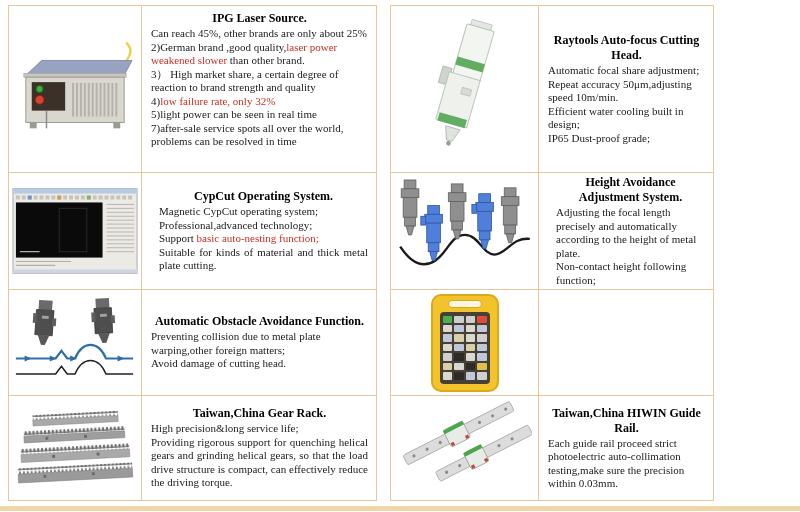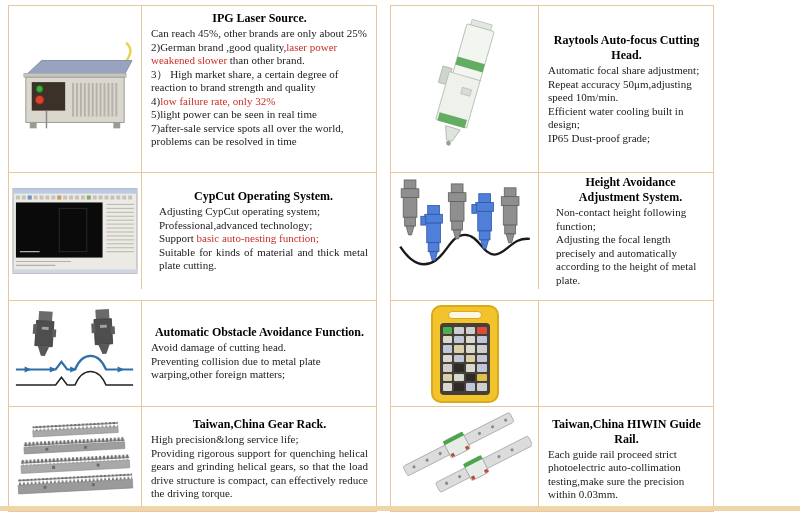--- a/index.html
+++ b/index.html
@@ -6,21 +6,21 @@
   * { box-sizing:border-box; }
   html,body { margin:0; padding:0; background:#ffffff; }
   .page { position:relative; width:800px; height:512px; background:#fff;
           font-family:"Liberation Serif", serif; overflow:hidden; }
   .grid { position:absolute; left:8px; top:5px; display:flex; gap:13px; }
   .col  { display:flex; flex-direction:column; border:1px solid var(--bc); background:#fff; }
   .col-left  { width:369px; }
   .col-right { width:324px; }
   .cell { display:flex; border-top:1px solid var(--bc); overflow:hidden; }
   .col .cell:first-child { border-top:none; }
-  .r1 { height:166px; } .r2 { height:117px;gap:8px; } .r3 { height:106px;margin-top:11px; } .r4 { height:105px; }
+  .r1 { height:166px; } .r2 { height:117px;gap:8px; } .r3 { height:106px; } .r4 { height:105px; }
   .img-pane { flex:0 0 auto; border-right:1px solid var(--bc);
               display:flex; align-items:center; justify-content:center; }
   .col-left  .img-pane { width:133px; }
   .col-right .img-pane { width:148px; }
   .txt-pane { flex:1; padding:3px 8px 3px 9px; display:flex; flex-direction:column;
               justify-content:center; overflow:hidden; }
   .txt-pane.top-align { justify-content:flex-start; padding-top:5px; }
   .sec-title { font-weight:bold; font-size:12px; color:#000; line-height:15px; margin:0 0 1px 0;text-align:center; }
   .paras p { margin:0; font-size:11px; line-height:13.5px; color:#1b1b1b; }
   .paras p.just { text-align:justify; }
@@ -86,21 +86,21 @@
             <rect x="4" y="20" width="88" height="56" fill="#0a0a0a"></rect>
             <rect x="48" y="26" width="28" height="44" fill="none" stroke="#2a2a2a" stroke-width="1"></rect>
             <path d="M96,22H124M96,26H124M96,30H124M96,34H124M96,38H124M96,42H124M96,46H124M96,50H124M96,54H124M96,58H124M96,62H124M96,66H124M96,70H124" stroke="#b8b5ae" stroke-width="1"></path>
             <path d="M8,70H28M4,80H60M4,84H44" stroke="#b3b0a9" stroke-width="1.2"></path>
             <rect x="1" y="88" width="126" height="4" fill="#cfd6e2"></rect>
           </svg>
         </div>
         <div class="txt-pane">
           <div class="sec-title">CypCut Operating System.</div>
           <div class="paras">
-              <p><span>Adjusting CypCut operating system;</span></p>
+              <p><span>Magnetic CypCut operating system;</span></p>
               <p><span>Professional,advanced technology;</span></p>
               <p><span>Support </span><span class="red">basic auto-nesting function;</span></p>
               <p class="just"><span>Suitable for kinds of material and thick metal plate cutting.</span></p>
             </div>
         </div>
       </div>
 
       <div class="cell r3">
         <div class="img-pane">
           <svg width="124" height="94" viewBox="0 0 128 96">
@@ -124,22 +124,22 @@
             <polygon points="12,61 12,67 19,64" fill="#2e6fa8"></polygon>
             <polygon points="38,61 38,67 45,64" fill="#2e6fa8"></polygon>
             <polygon points="59,61 59,67 66,64" fill="#2e6fa8"></polygon>
             <polygon points="108,61 108,67 115,64" fill="#2e6fa8"></polygon>
             <path d="M3,80 H44 L50,72 L56,80 H64 Q70,66 80,66 Q90,66 96,80 H124" stroke="#222222" stroke-width="1.6" fill="none"></path>
           </svg>
         </div>
         <div class="txt-pane">
           <div class="sec-title">Automatic Obstacle Avoidance Function.</div>
           <div class="paras">
+              <p><span>Preventing collision due to metal plate warping,other foreign matters;</span></p>
               <p><span>Avoid damage of cutting head.</span></p>
-              <p><span>Preventing collision due to metal plate warping,other foreign matters;</span></p>
             </div>
         </div>
       </div>
 
       <div class="cell r4">
         <div class="img-pane">
           <svg width="124" height="92" viewBox="0 0 128 92">
             <defs>
               <pattern id="teeth" width="4" height="6" patternUnits="userSpaceOnUse">
                 <path d="M0,6 L2,0 L4,6 Z" fill="#6e6e6e"></path>
@@ -241,22 +241,22 @@
                 <rect x="-9" y="9" width="18" height="9"></rect>
               <rect x="-7" y="18" width="14" height="20"></rect>
                 <rect x="-5.5" y="38" width="11" height="9"></rect>
               <polygon points="-4,47 4,47 1.5,56 -1.5,56"></polygon>
             </g>
           </svg>
         </div>
         <div class="txt-pane">
           <div class="sec-title">Height Avoidance Adjustment System.</div>
           <div class="paras">
+              <p><span>Adjusting the focal length precisely and automatically according to the height of metal plate.</span></p>
               <p><span>Non-contact height following function;</span></p>
-              <p><span>Adjusting the focal length precisely and automatically according to the height of metal plate.</span></p>
             </div>
         </div>
       </div>
 
       <div class="cell r3">
         <div class="img-pane">
           <div class="remote">
             <div class="remote-handle"></div>
             <div class="remote-keypad" id="keypad">
                 <div class="key" style="background: rgb(76, 175, 80);"></div>

